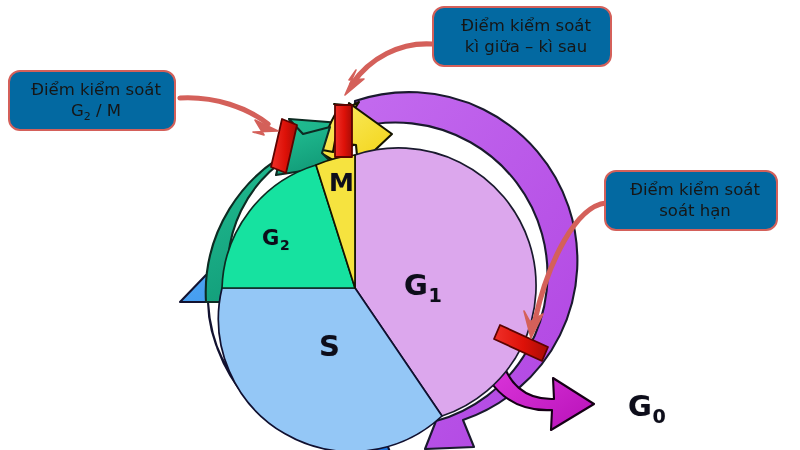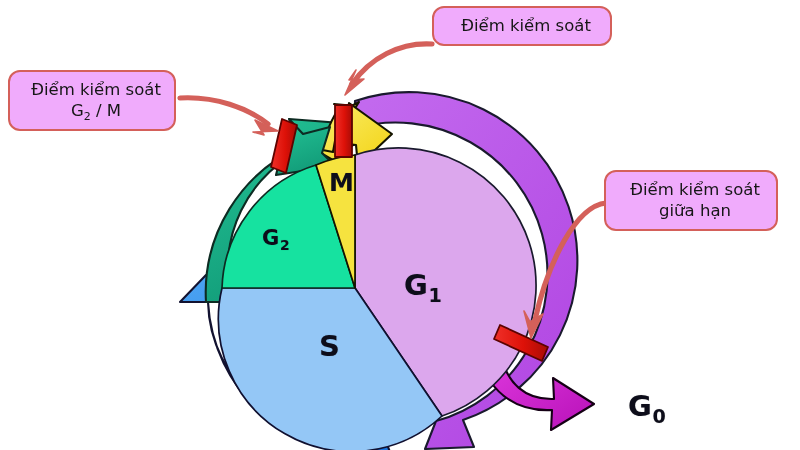--- a/index.html
+++ b/index.html
@@ -26,21 +26,21 @@
     position: absolute;
     left: 0;
     top: 0;
     width: 800px;
     height: 450px;
     display: block;
   }
   .callout {
     position: absolute;
     box-sizing: border-box;
-    background: #f0abfc;
+    background: #0369a1;
     border: 2.5px solid #d4605a;
     border-radius: 12px;
     text-align: center;
     color: #161616;
     font-family: "DejaVu Sans", "Liberation Sans", sans-serif;
     font-size: 16.5px;
     line-height: 1.28;
     padding: 7px 10px 8px 18px;
     white-space: nowrap;
   }
@@ -246,25 +246,26 @@
     </g>
   </svg>
 
   <div class="callout" id="callout-g2m">
     <span class="ln">Điểm kiểm soát</span>
     <span class="ln"><span>G</span><span class="sub">2</span><span> / M</span></span>
   </div>
 
   <div class="callout" id="callout-meta">
     <span class="ln">Điểm kiểm soát</span>
+    <span class="ln">kì giữa – kì sau</span>
   </div>
 
   <div class="callout" id="callout-restriction">
     <span class="ln">Điểm kiểm soát</span>
-    <span class="ln">giữa hạn</span>
+    <span class="ln">soát hạn</span>
   </div>
 
   <div class="phase-label" id="label-m"><span>M</span></div>
 
   <div class="phase-label" id="label-g2"><span>G</span><span class="sub">2</span></div>
 
   <div class="phase-label" id="label-s"><span>S</span></div>
 
   <div class="phase-label" id="label-g1"><span>G</span><span class="sub">1</span></div>
 

